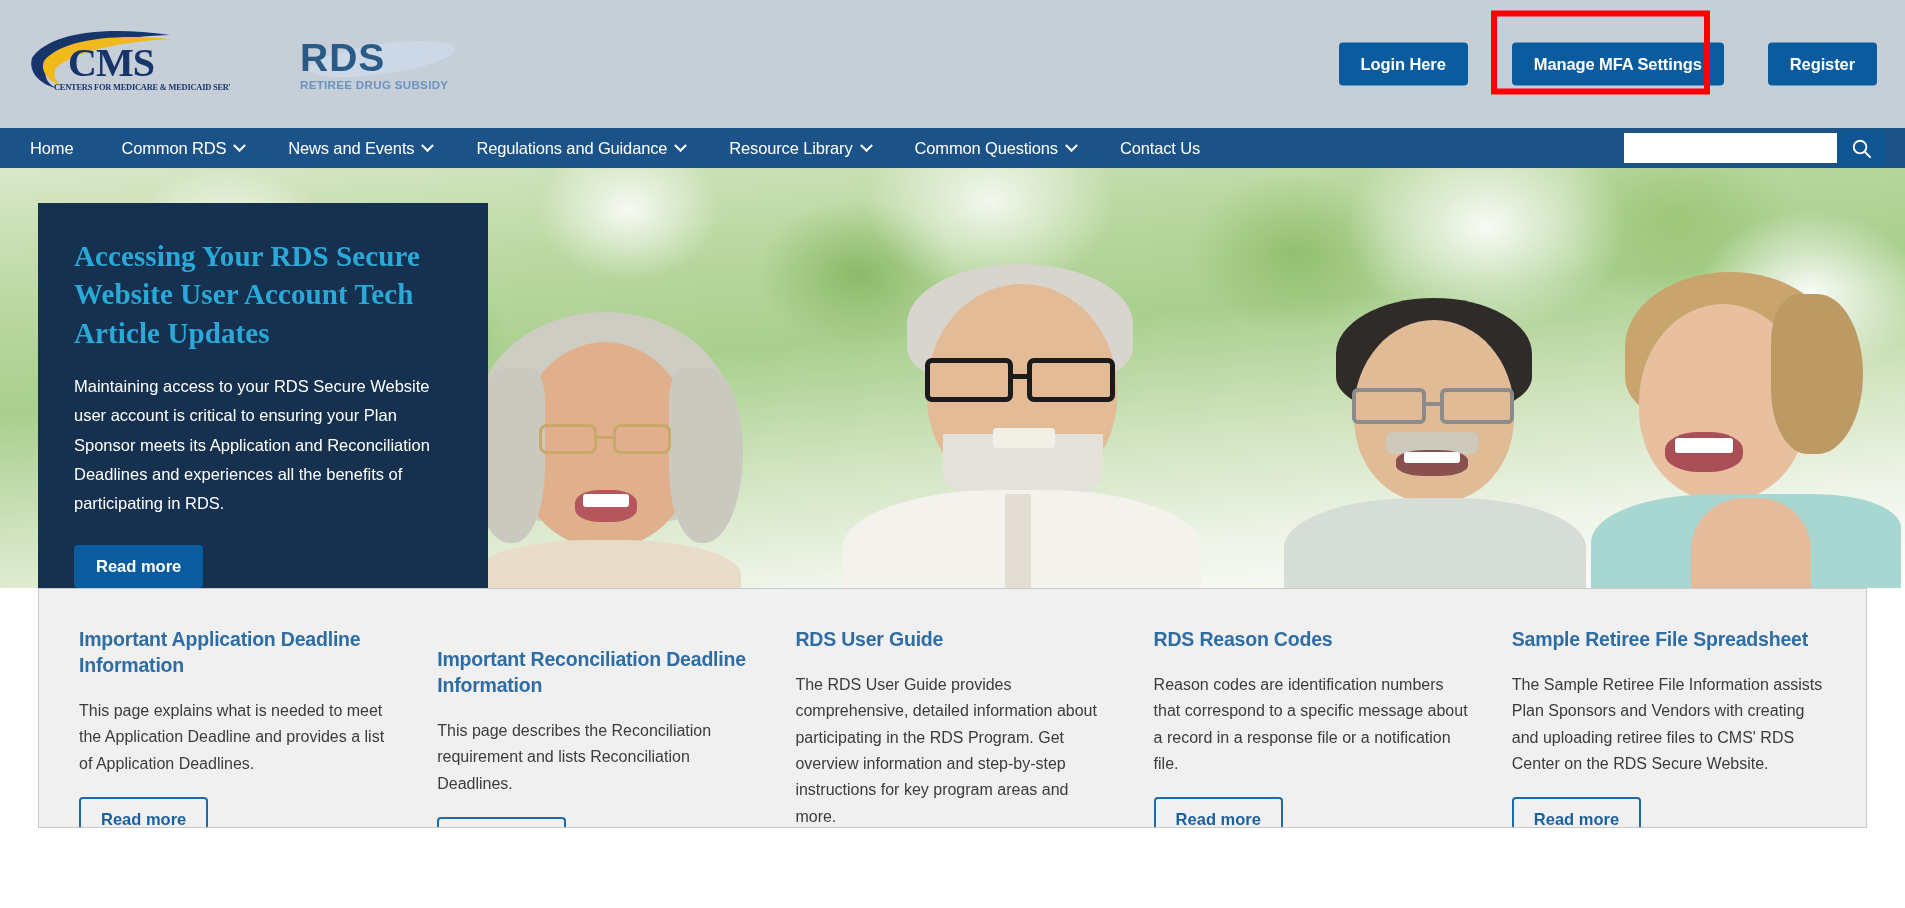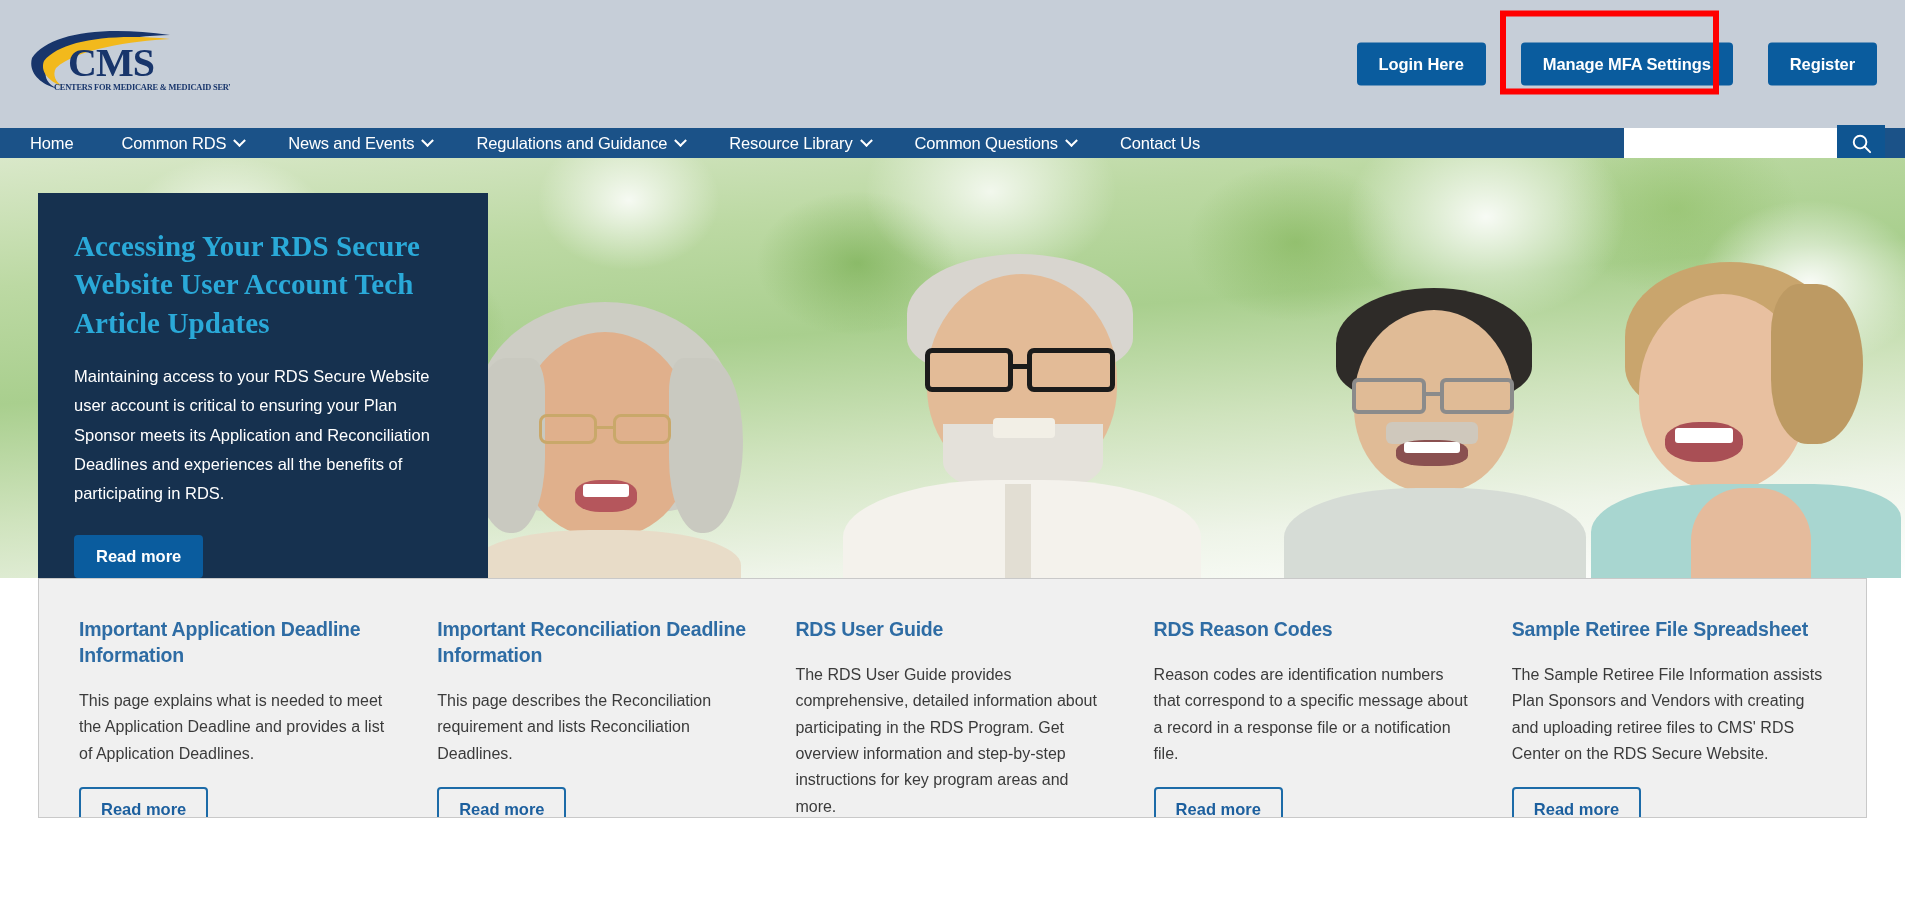--- a/index.html
+++ b/index.html
@@ -29,21 +29,21 @@
   .cms-logo svg { display: block; }
   .rds-logo { position: relative; width: 175px; height: 70px; }
 
   .header-actions {
     position: absolute;
     right: 28px;
     top: 50%;
     transform: translateY(-50%);
     display: flex;
     align-items: center;
-    gap: 23px;
+    gap: 32px;
   }
   .btn-primary {
     background: #0a5c9e;
     color: #ffffff;
     border: none;
     border-radius: 4px;
     font-family: "Liberation Sans", sans-serif;
     font-size: 16.5px;
     font-weight: bold;
     padding: 12px 22px;
@@ -59,21 +59,21 @@
     position: absolute;
     left: -9px; top: -22px;
     width: 219px; height: 84px;
     border: 6px solid #ff0000;
     pointer-events: none;
     box-sizing: border-box;
   }
 
   
   .navbar {
-    height: 30px;
+    height: 40px;
     background: #1b5288;
     display: flex;
     align-items: center;
     position: relative;
   }
   .nav-items {
     display: flex;
     align-items: center;
     padding-left: 30px;
     gap: 0px;
@@ -245,20 +245,27 @@
 
     <a class="cms-logo" href="#">
       <svg width="200" height="72" viewBox="0 0 200 72" xmlns="http://www.w3.org/2000/svg">
         <path d="M2 30 C18 6 70 -3 140 7 C100 8 40 16 18 38 C12 48 18 56 26 60 C10 56 -2 44 2 30 Z" fill="#18356b"></path>
         <path d="M14 33 C30 13 78 5 140 11 C102 13 46 21 26 40 C22 47 26 54 32 58 C18 53 10 43 14 33 Z" fill="#f2b91c"></path>
         <text x="38" y="48" font-family="Liberation Serif, serif" font-size="40" font-weight="bold" fill="#18356b" letter-spacing="-1">CMS</text>
         <text x="24" y="62" font-family="Liberation Serif, serif" font-size="8.4" font-weight="bold" fill="#18356b" letter-spacing="-0.2">CENTERS FOR MEDICARE &amp; MEDICAID SERVICES</text>
       </svg>
     </a>
 
+    <a class="rds-logo" href="#">
+      <svg width="175" height="70" viewBox="0 0 175 70" xmlns="http://www.w3.org/2000/svg">
+        <ellipse cx="92" cy="30" rx="74" ry="15" fill="#ccd9e8" opacity="0.85" transform="rotate(-8 92 30)"></ellipse>
+        <text x="10" y="42" font-family="Liberation Sans, sans-serif" font-size="39" font-weight="bold" fill="#2a5a86" letter-spacing="1">RDS</text>
+        <text x="10" y="60" font-family="Liberation Sans, sans-serif" font-size="11.6" font-weight="bold" fill="#6b93bd" letter-spacing="0.3">RETIREE DRUG SUBSIDY</text>
+      </svg>
+    </a>
 
   </div>
 
   <div class="header-actions">
     <button class="btn-primary">Login Here</button>
 
     <div class="mfa-wrap">
       <div class="mfa-highlight"></div>
       <button class="btn-primary">Manage MFA Settings</button>
     </div>
@@ -389,21 +396,21 @@
 <section class="cards-outer">
   <div class="cards-inner">
 
     <div class="card">
       <a class="card-title" href="#" style="text-decoration:none; display:block;">Important Application Deadline Information</a>
       <p class="card-text">This page explains what is needed to meet the Application Deadline and provides a list of Application Deadlines.</p>
       <button class="card-btn">Read more</button>
     </div>
 
     <div class="card">
-      <a class="card-title" href="#" style="text-decoration:none; display:block;">Important Reconciliation Deadline Information</a>
+      <a class="card-title" href="#" style="text-decoration:none; display:block;margin-top:20px;">Important Reconciliation Deadline Information</a>
       <p class="card-text">This page describes the Reconciliation requirement and lists Reconciliation Deadlines.</p>
       <button class="card-btn">Read more</button>
     </div>
 
     <div class="card">
       <a class="card-title" href="#" style="text-decoration:none; display:block;">RDS User Guide</a>
       <p class="card-text">The RDS User Guide provides comprehensive, detailed information about participating in the RDS Program. Get overview information and step-by-step instructions for key program areas and more.</p>
 
     </div>
 

